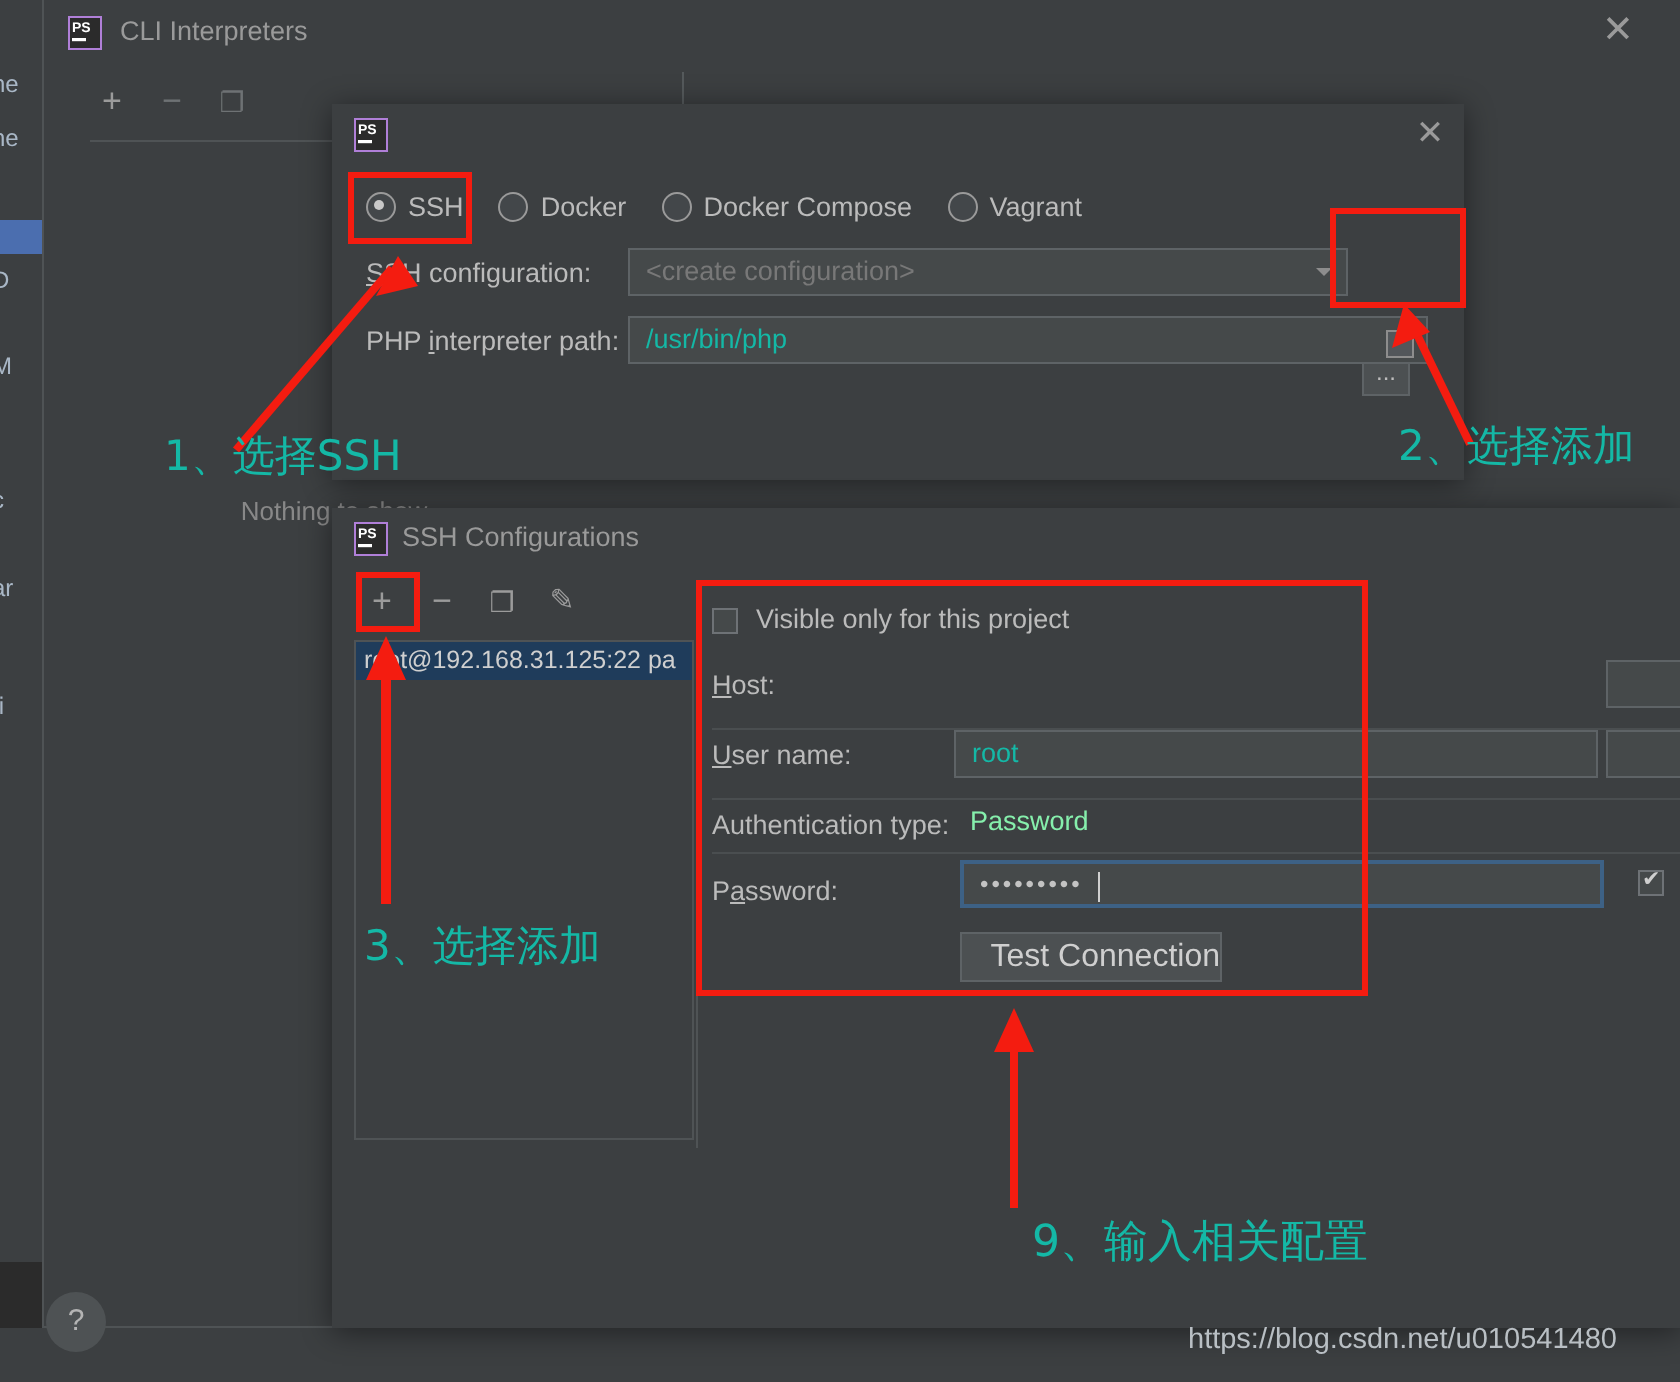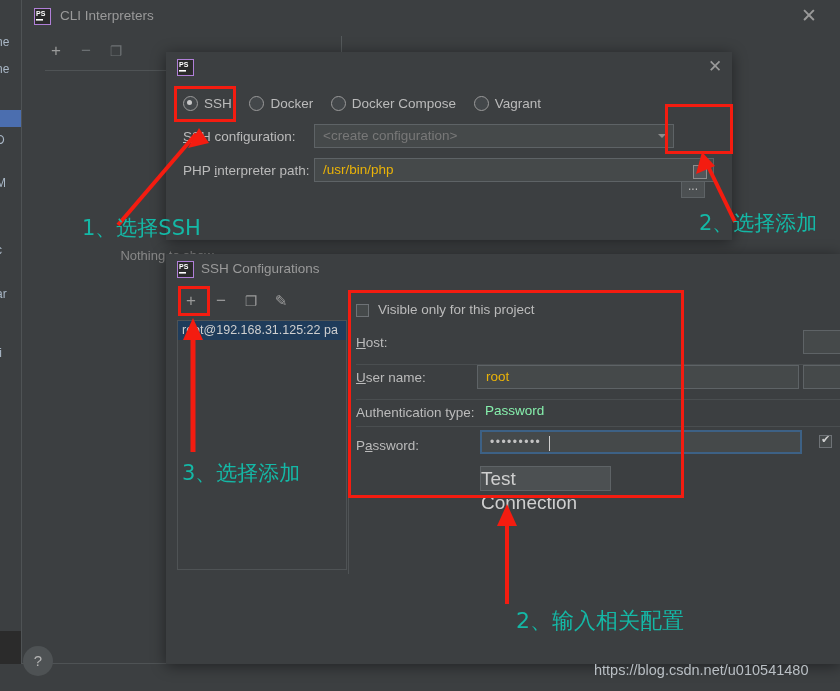--- a/index.html
+++ b/index.html
@@ -46,21 +46,21 @@
              text-align:center;line-height:22px;}
   .radio-row{position:absolute;left:17px;top:44px;height:20px;}
   .radio{display:inline-flex;align-items:flex-start;margin-right:14px;vertical-align:top;}
   .radio .dot{width:13px;height:13px;border-radius:50%;border:1px solid #9a9a9a;
               display:inline-block;position:relative;margin-right:6px;background:#43474a;}
   .radio.on .dot:after{content:"";position:absolute;left:3px;top:3px;width:5px;height:5px;
               border-radius:50%;background:#c8c8c8;}
   .radio span.lbl{font-size:13.5px;color:#bbbbbb;}
   .fld-label{position:absolute;font-size:13.5px;color:#bbbbbb;}
   .txtbox{position:absolute;background:#45494a;border:1px solid #5e6366;box-sizing:border-box;}
-  .txtbox .val{position:absolute;left:8px;top:3px;font-size:13.5px;color:#eab308;}
+  .txtbox .val{position:absolute;left:8px;top:3px;font-size:13.5px;color:#14b8a6;}
   .txtbox .val.dim{color:#787878;}
   .dd-arrow{position:absolute;right:7px;top:9px;width:0;height:0;
             border-left:4px solid transparent;border-right:4px solid transparent;
             border-top:4px solid #8d8d8d;}
   .browse-ico{position:absolute;right:6px;top:6px;width:12px;height:12px;
               border:1px solid #8d8d8d;background:#52565a;}
   #ellipsis-btn{position:absolute;left:515px;top:124px;width:24px;height:22px;background:#4c5052;
                 border:1px solid #5e6366;color:#bdbdbd;font-size:12px;text-align:center;
                 line-height:18px;box-sizing:border-box;}
   .dlg-btn{position:absolute;height:26px;font-size:13.5px;text-align:center;line-height:25px;
@@ -85,21 +85,21 @@
   .chk{position:absolute;width:13px;height:13px;background:#45494a;border:1px solid #6e7276;
        box-sizing:border-box;}
   .chk.on:after{content:"\2714";position:absolute;left:1px;top:-3px;font-size:11px;color:#cfcfcf;}
   .hsep{position:absolute;height:1px;background:#4a4e50;}
   .udl{text-decoration:underline;}
   #pwd-field{position:absolute;left:480px;top:430px;width:322px;height:24px;background:#45494a;
              border:2px solid #3d6185;box-sizing:border-box;}
   #pwd-dots{position:absolute;left:8px;top:3px;font-size:12px;color:#c3c3c3;letter-spacing:1.5px;}
   #pwd-caret{position:absolute;left:67px;top:4px;width:1px;height:15px;background:#d0d0d0;}
   #test-conn{position:absolute;left:480px;top:466px;width:131px;height:25px;background:#4c5052;
-             border:1px solid #5e6366;color:#cfcfcf;font-size:19px;text-align:left;
+             border:1px solid #5e6366;color:#cfcfcf;font-size:16px;text-align:right;
              line-height:24px;box-sizing:border-box;}
 
   
   .rbox{position:absolute;border:3px solid #f41c10;box-sizing:border-box;}
   .rtext{position:absolute;color:#14b8a6;white-space:nowrap;}
   .cn{font-family:"DejaVu Sans","Liberation Sans",sans-serif;}
   svg.arrows{position:absolute;left:0;top:0;width:840px;height:691px;pointer-events:none;}
 
   #watermark{left:594px;top:662px;color:#b9bfc4;font-size:14.5px;}
 </style>
@@ -270,15 +270,15 @@
   <path d="M193 452 L193 330" stroke="#f41c10" stroke-width="5" fill="none"></path>
   <polygon points="193,318 183,340 203,340" fill="#f41c10"></polygon>
 
   <path d="M507 604 L507 516" stroke="#f41c10" stroke-width="4" fill="none"></path>
   <polygon points="507,504 497,526 517,526" fill="#f41c10"></polygon>
 </svg>
 
 <div class="rtext cn" style="left:82px;top:214px;font-size:21px;">1、选择SSH</div>
 <div class="rtext cn" style="left:699px;top:209px;font-size:21px;">2、选择添加</div>
 <div class="rtext cn" style="left:182px;top:459px;font-size:21px;">3、选择添加</div>
-<div class="rtext cn" style="left:516px;top:606px;font-size:22px;">2、输入相关配置</div>
+<div class="rtext cn" style="left:516px;top:606px;font-size:22px;">9、输入相关配置</div>
 
 <div class="abs" id="watermark">https://blog.csdn.net/u010541480</div>
 
 </body></html>

